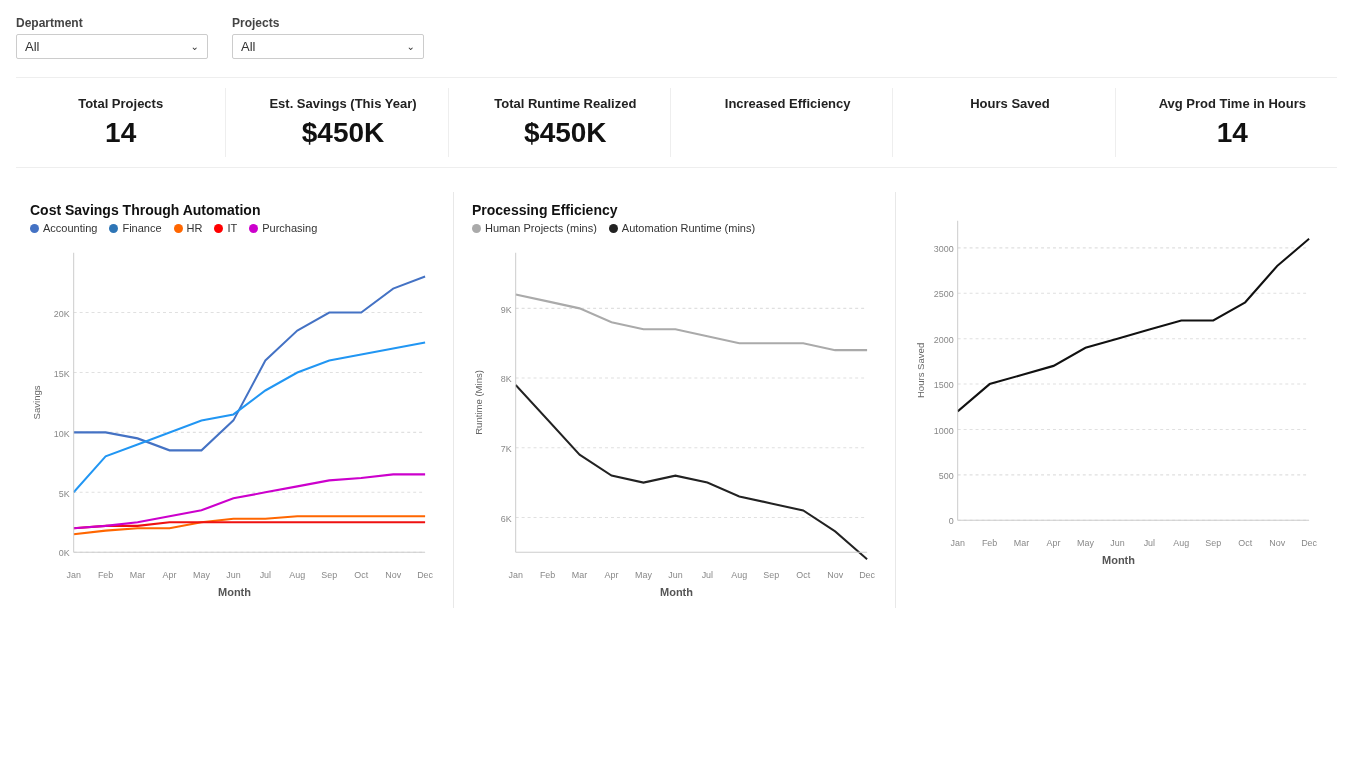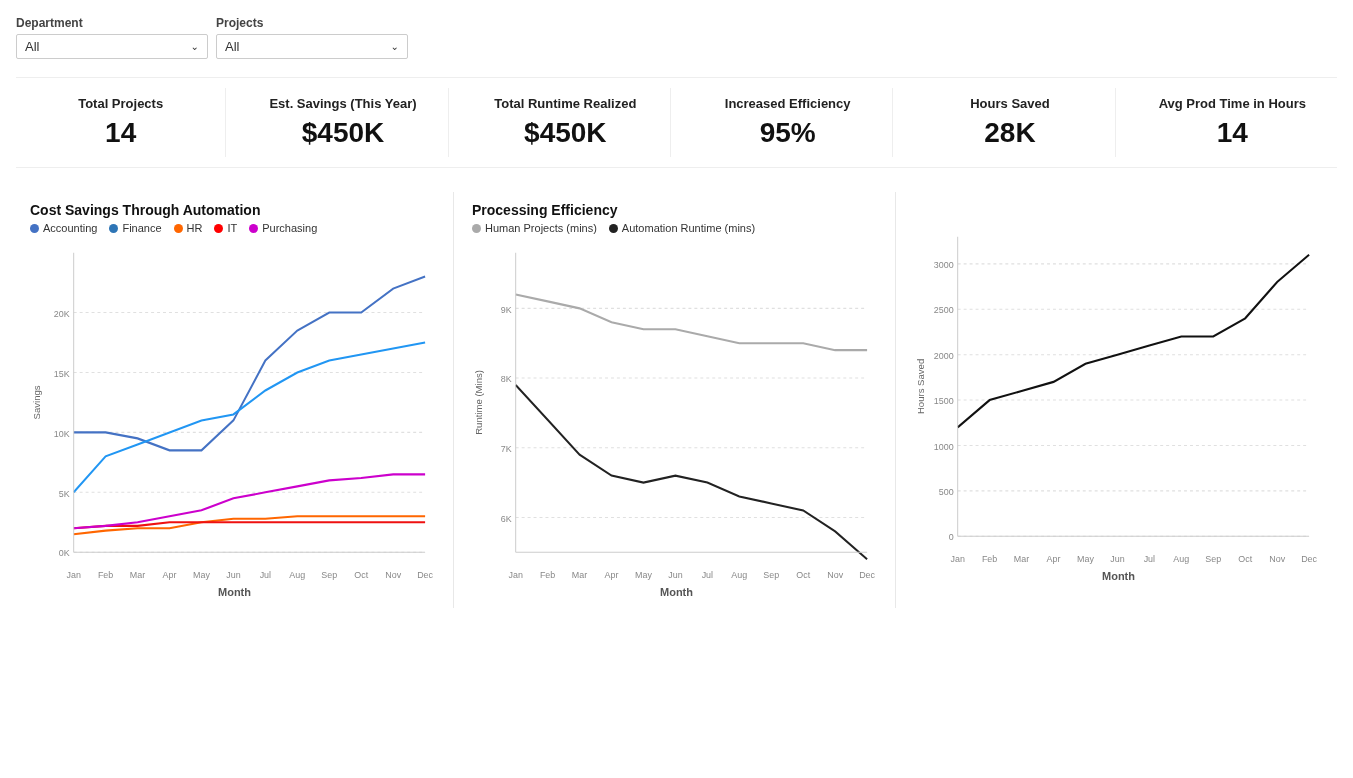--- a/index.html
+++ b/index.html
@@ -1,35 +1,35 @@
 <!DOCTYPE html>
 <html><head>
   <meta charset="utf-8">
   <style>
     * { box-sizing: border-box; margin: 0; padding: 0; }
     body { font-family: 'Segoe UI', Arial, sans-serif; background: #fff; color: #333; font-size: 13px; }
     .dashboard { width: 1353px; min-height: 778px; padding: 16px; background: #fff; }
 
     
-    .filters { display: flex; gap: 8px; margin-bottom: 18px; }
+    .filters { display: flex; gap: 24px; margin-bottom: 18px; }
     .filter-group { display: flex; flex-direction: column; gap: 4px; }
     .filter-label { font-size: 12px; font-weight: 600; color: #444; }
     .filter-select { display: flex; align-items: center; border: 1px solid #ccc; border-radius: 2px; padding: 4px 8px; width: 192px; background: #fff; cursor: pointer; font-size: 13px; justify-content: space-between; }
     .filter-select span { color: #333; }
     .chevron { font-size: 10px; color: #555; }
 
     
     .kpi-row { display: flex; gap: 12px; margin-bottom: 24px; padding: 10px 0; border-top: 1px solid #eee; border-bottom: 1px solid #eee; }
     .kpi-item { flex: 1; text-align: center; padding: 8px 12px; border-right: 1px solid #eee; }
     .kpi-item:last-child { border-right: none; }
     .kpi-label { font-size: 13px; font-weight: 700; color: #222; margin-bottom: 6px; }
     .kpi-value { font-size: 28px; font-weight: 700; color: #111; }
 
     
-    .charts-row { display: flex; gap: 4px; align-items: center; }
+    .charts-row { display: flex; gap: 4px; }
     .chart-panel { flex: 1; padding: 10px 14px; border-right: 1px solid #e8e8e8; }
     .chart-panel:last-child { border-right: none; }
     .chart-title { font-size: 14px; font-weight: 700; color: #111; margin-bottom: 4px; }
     .chart-legend { display: flex; gap: 12px; margin-bottom: 8px; flex-wrap: wrap; }
     .legend-item { display: flex; align-items: center; gap: 4px; font-size: 11px; }
     .legend-dot { width: 9px; height: 9px; border-radius: 50%; display: inline-block; }
     .chart-area { position: relative; width: 100%; height: 340px; }
     svg.chart-svg { width: 100%; height: 100%; overflow: visible; }
     .chart-x-title { text-align: center; font-size: 11px; color: #555; margin-top: 4px; font-weight: 600; }
   </style>
@@ -63,25 +63,23 @@
       <div class="kpi-item">
         <div class="kpi-label">Est. Savings (This Year)</div>
     <div class="kpi-value">$450K</div>
       </div>
       <div class="kpi-item">
         <div class="kpi-label">Total Runtime Realized</div>
     <div class="kpi-value">$450K</div>
       </div>
       <div class="kpi-item">
         <div class="kpi-label">Increased Efficiency</div>
-    <div class="kpi-value">95%</div>
       </div>
       <div class="kpi-item">
         <div class="kpi-label">Hours Saved</div>
-    <div class="kpi-value">28K</div>
       </div>
       <div class="kpi-item">
         <div class="kpi-label">Avg Prod Time in Hours</div>
     <div class="kpi-value">14</div>
       </div>
     </div>
 
   <div class="charts-row">
 
     <div class="chart-panel">

